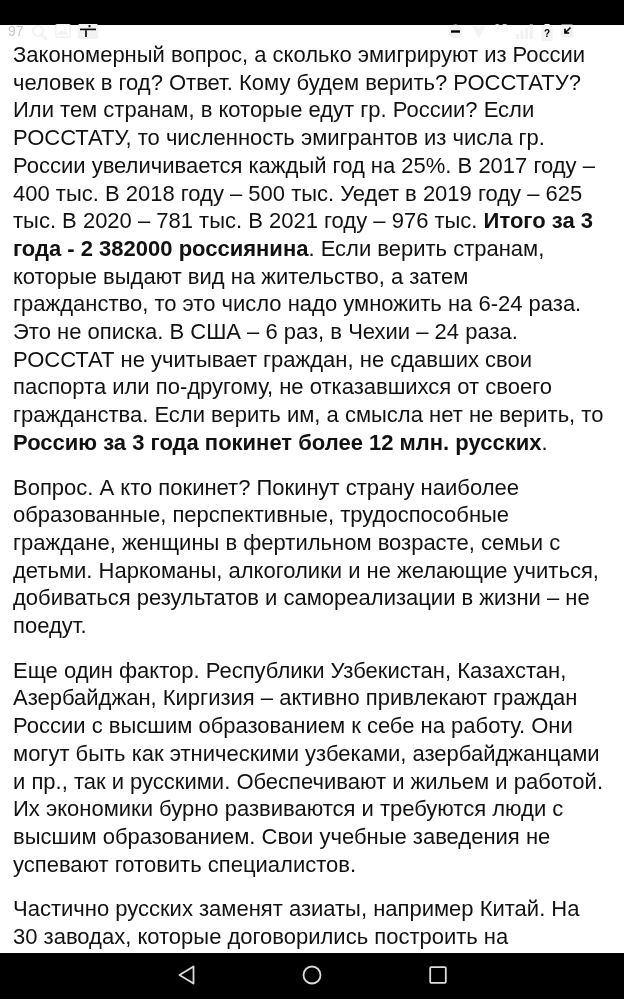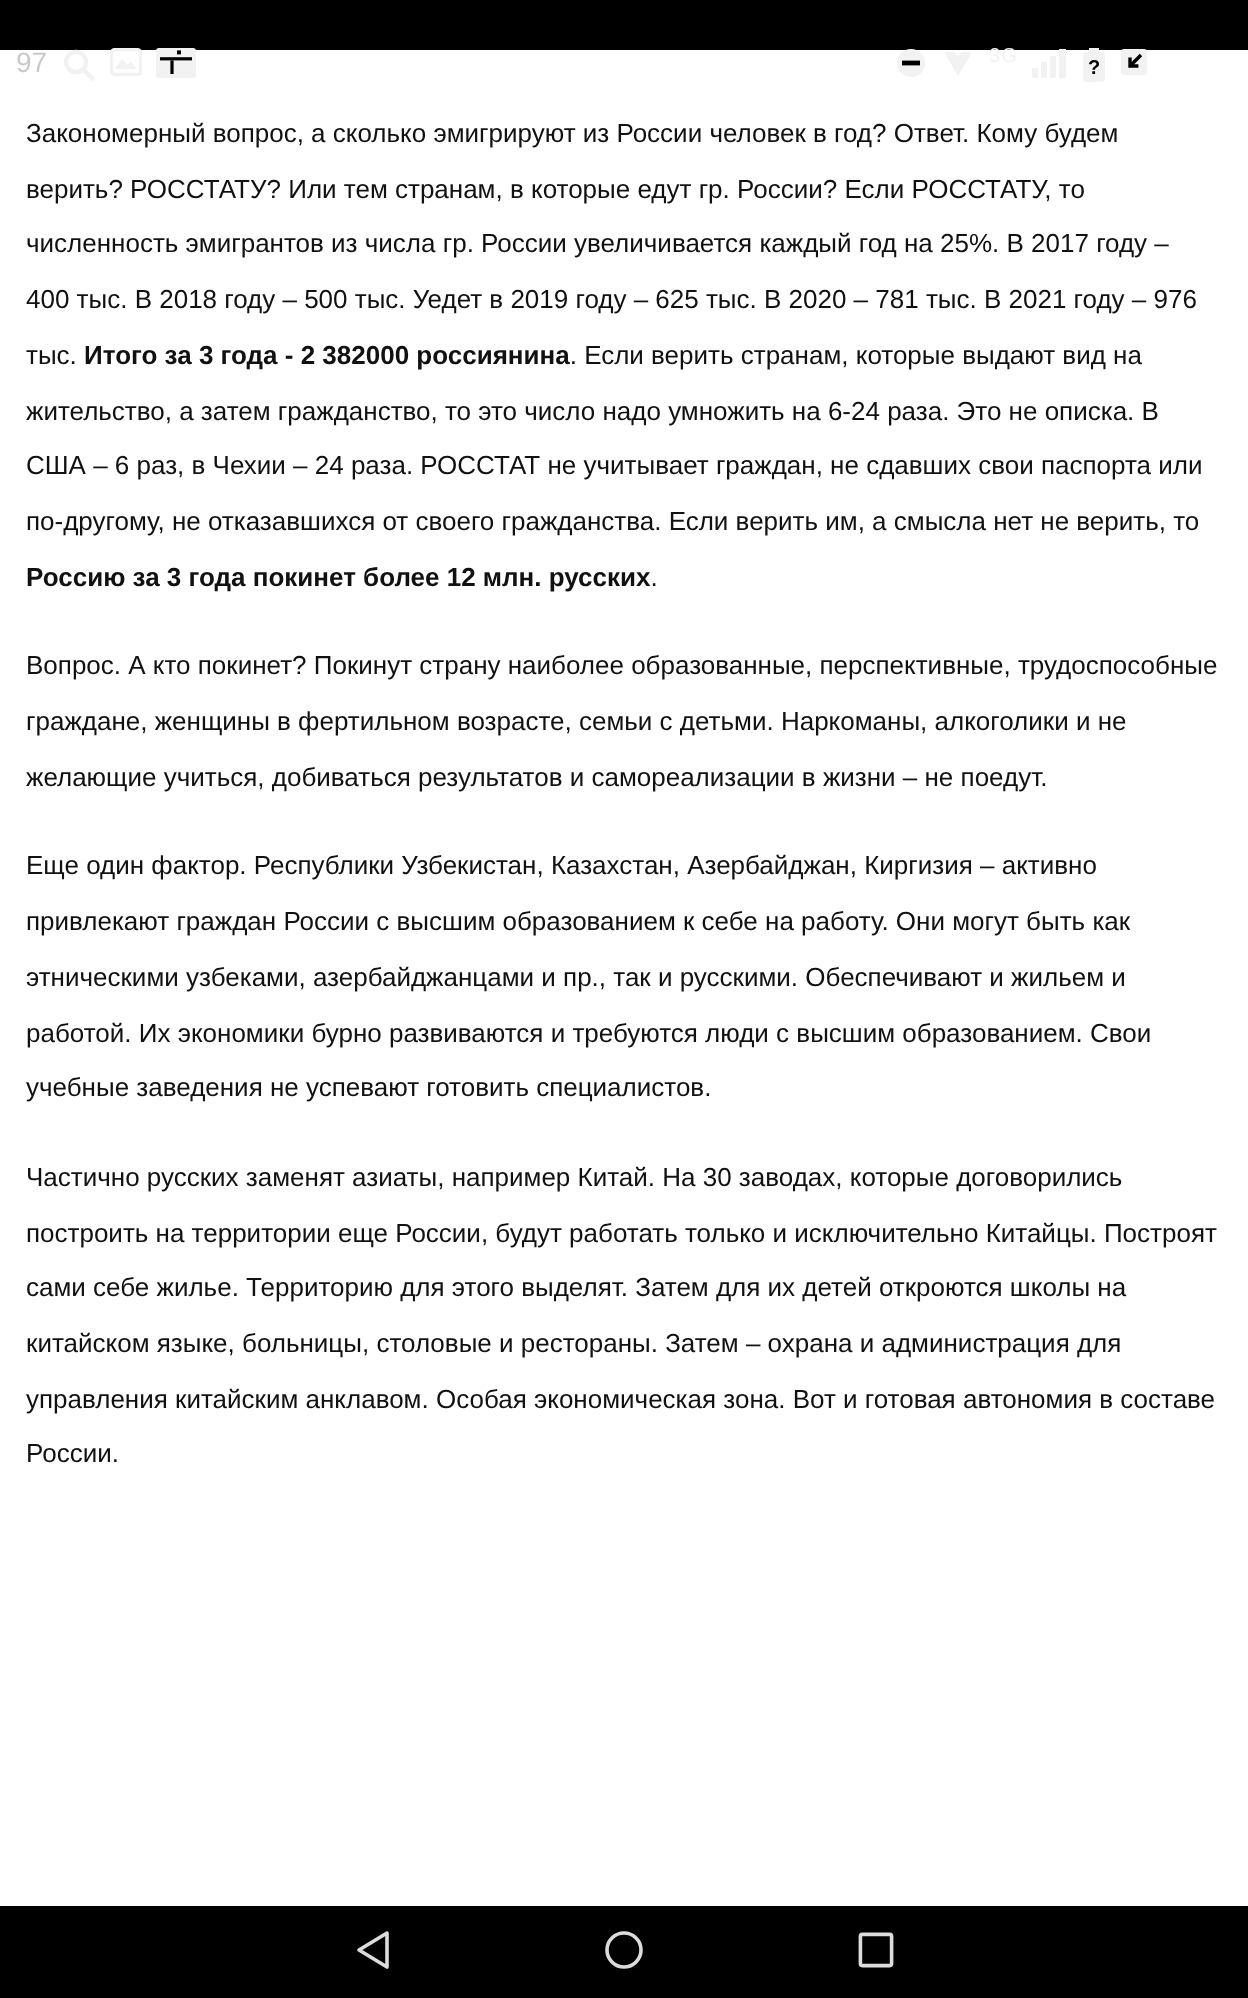--- a/index.html
+++ b/index.html
@@ -18,24 +18,24 @@
     padding:0 6px;box-sizing:border-box;
   }
   .sb-left,.sb-right{display:flex;gap:7px;margin-top:44px;}
   .sb-count{color:#c9c9c9;font-size:14px;line-height:1;padding-left:2px;}
   .sb-net{color:#f2f2f2;font-size:10px;line-height:1;letter-spacing:.5px;}
   .sb-time{color:#ffffff;font-size:18px;line-height:1;margin-left:2px;}
   .sb-icon{display:block;}
   
   .article{
     flex:1 1 auto;
-    padding:28px 15px 0 13px;
+    padding:16px 15px 0 13px;
     box-sizing:border-box;
     color:#111;
-    font-size:13px;
+    font-size:22px;
     line-height:27.7px;
     overflow:hidden;
   }
   .article p{margin:0 0 17px 0;}
   .article .b{font-weight:700;}
   
   .nav-bar{
     height:46px;flex:0 0 46px;
     background:#000;
     display:flex;align-items:center;justify-content:center;

